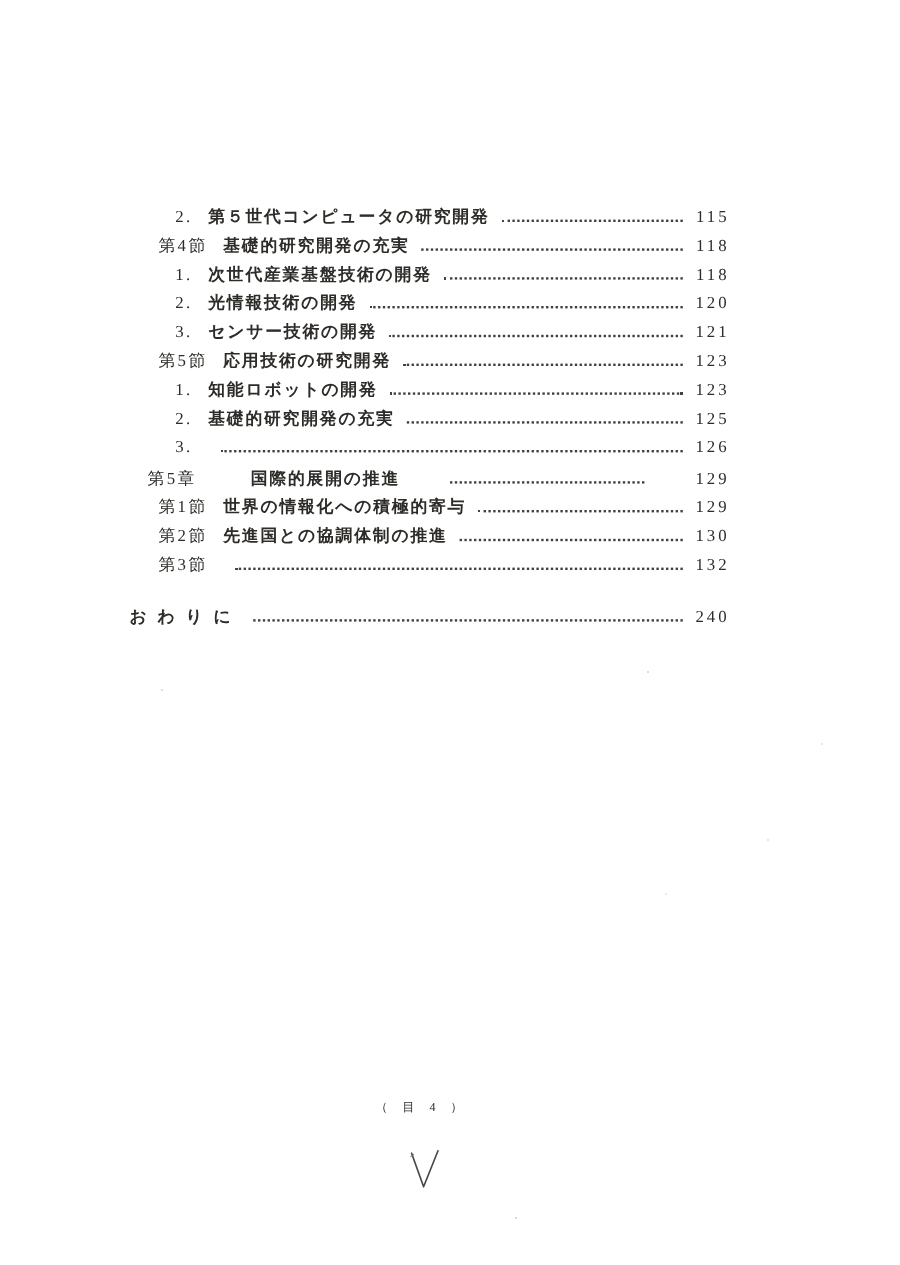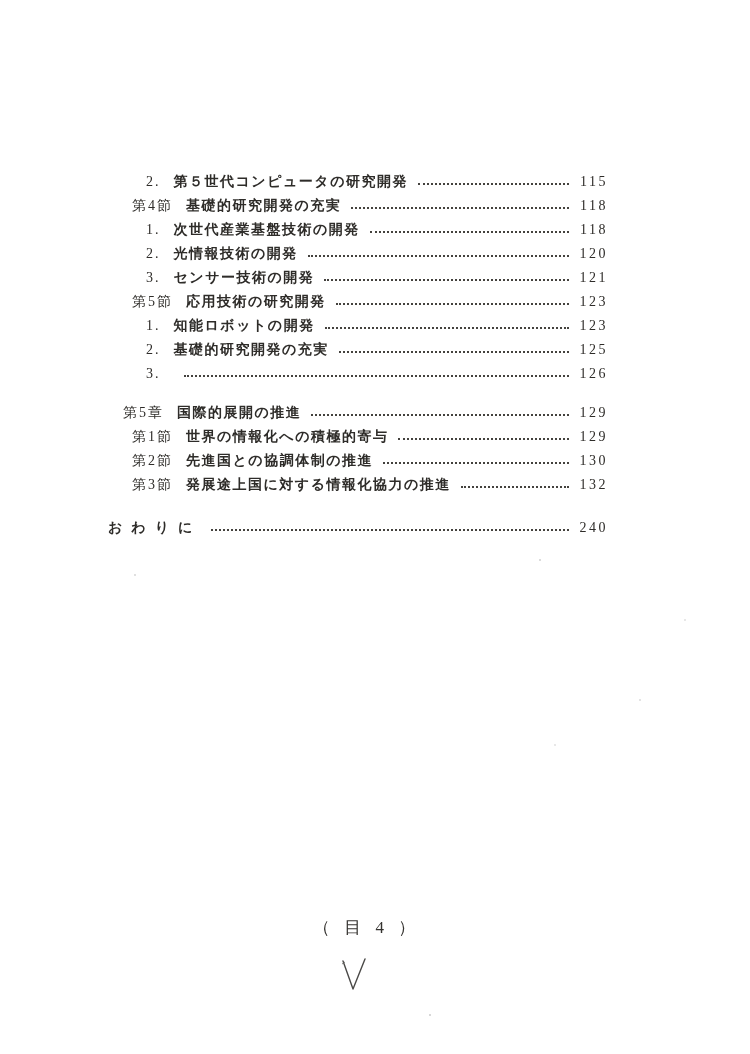--- a/index.html
+++ b/index.html
@@ -39,21 +39,21 @@
   .toc-row {
     display: flex;
     align-items: flex-end;
     height: 24px;
     line-height: 17px;
   }
   .toc-row.kind-item    { padding-left: 46px; }
   .toc-row.kind-section { padding-left: 32px; }
   .toc-row.kind-chapter { padding-left: 23px; }
   .toc-row.kind-end     { padding-left: 8px;  }
-  .toc-row.gap-before-sm { margin-top: 15px; }
+  .toc-row.gap-before-sm { margin-top: 2px; gap: 32px; }
   .toc-row.gap-before-lg { margin-top: 19px; }
   .no {
     letter-spacing: 2px;
     margin-right: 13px;
     white-space: pre;
     flex: none;
   }
   .title {
     letter-spacing: 1.5px;
     white-space: pre;
@@ -73,21 +73,21 @@
     flex: none;
     min-width: 34px;
     text-align: right;
     letter-spacing: 2.5px;
     white-space: pre;
   }
   .footer-label {
     position: absolute;
     top: 916px;
     left: 313px;
-    font-size: 17px;
+    font-size: 10px;
     letter-spacing: 5px;
     color: #34322f;
     white-space: pre;
   }
   .sheet-mark {
     position: absolute;
     top: 958px;
     left: 340px;
     width: 28px;
     height: 34px;
@@ -168,21 +168,20 @@
     <span class="pg">129</span>
   </div>
       <div class="toc-row kind-section">
     <span class="no">第2節</span>
     <span class="title">先進国との協調体制の推進</span>
     <span class="dots"></span>
     <span class="pg">130</span>
   </div>
       <div class="toc-row kind-section">
     <span class="no">第3節</span>
-    <span class="title">発展途上国に対する情報化協力の推進</span>
     <span class="dots"></span>
     <span class="pg">132</span>
   </div>
       <div class="toc-row kind-end gap-before-lg">
 
     <span class="title">おわりに</span>
     <span class="dots"></span>
     <span class="pg">240</span>
   </div>
     </div>

